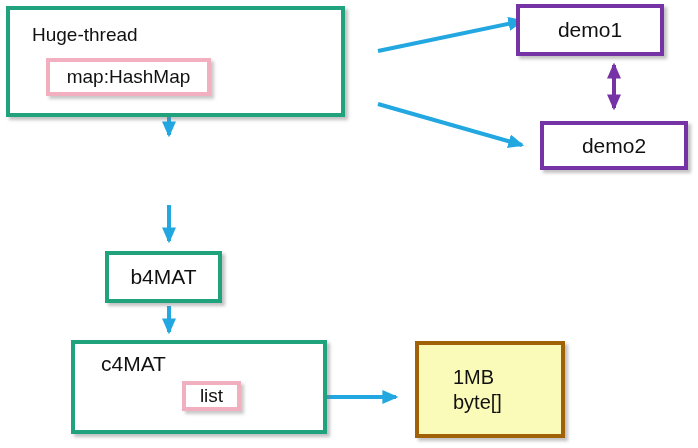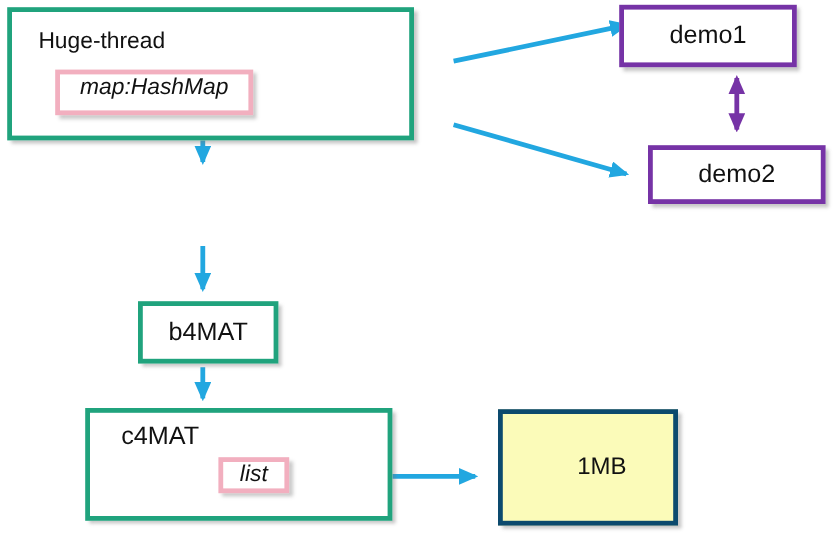--- a/index.html
+++ b/index.html
@@ -37,50 +37,50 @@
     justify-content: center;
     font-size: 21px;
   }
   .field {
     position: absolute;
     box-sizing: border-box;
     background: #ffffff;
     border: 4px solid #F2AFBF;
     box-shadow: 3px 3px 3px rgba(120,120,120,0.4);
     display: flex;
+    align-items: center;
     justify-content: center;
     font-size: 19px;
-    font-style: italic;
   }
   .node-title {
     position: absolute;
     font-size: 19px;
     white-space: nowrap;
   }
   .byte-box {
     position: absolute;
     box-sizing: border-box;
     background: #FBFBB9;
-    border: 4px solid #0c4a6e;
+    border: 4px solid #a16207;
     box-shadow: 3px 3px 3px rgba(120,120,120,0.45);
     display: flex;
     flex-direction: column;
     justify-content: center;
-    padding-left: 62px;
+    padding-left: 34px;
     font-size: 20px;
     line-height: 1.25;
   }
 
   
   #huge-thread { left: 6px;   top: 6px;   width: 339px; height: 111px; }
   #huge-title  { left: 22px;  top: 14px; }
   #map-field   { left: 36px;  top: 48px;  width: 165px; height: 38px; }
   #holder-field{ left: 215px; top: 48px;  width: 91px;  height: 37px; }
   #a4mat       { left: 116px; top: 146px; width: 116px; height: 55px; }
-  #b4mat       { left: 115px; top: 251px; width: 117px; height: 52px; }
+  #b4mat       { left: 105px; top: 251px; width: 117px; height: 52px; }
   #c4mat       { left: 71px;  top: 340px; width: 256px; height: 94px; }
   #c4mat-title { left: 26px;  top: 8px;   font-size: 21px; }
   #list-field  { left: 107px; top: 37px;  width: 59px;  height: 30px; }
   #demo1       { left: 516px; top: 4px;   width: 148px; height: 52px; }
   #demo2       { left: 540px; top: 121px; width: 148px; height: 49px; }
   #byte-box    { left: 415px; top: 341px; width: 150px; height: 97px; }
 </style>
 </head>
 <body>
 
@@ -130,15 +130,16 @@
   <div class="box purple center" id="demo1">
     <span>demo1</span>
   </div>
 
   <div class="box purple center" id="demo2">
     <span>demo2</span>
   </div>
 
   <div class="byte-box" id="byte-box">
     <span>1MB</span>
+    <span>byte[]</span>
   </div>
 
 </div>
 
 </body></html>

